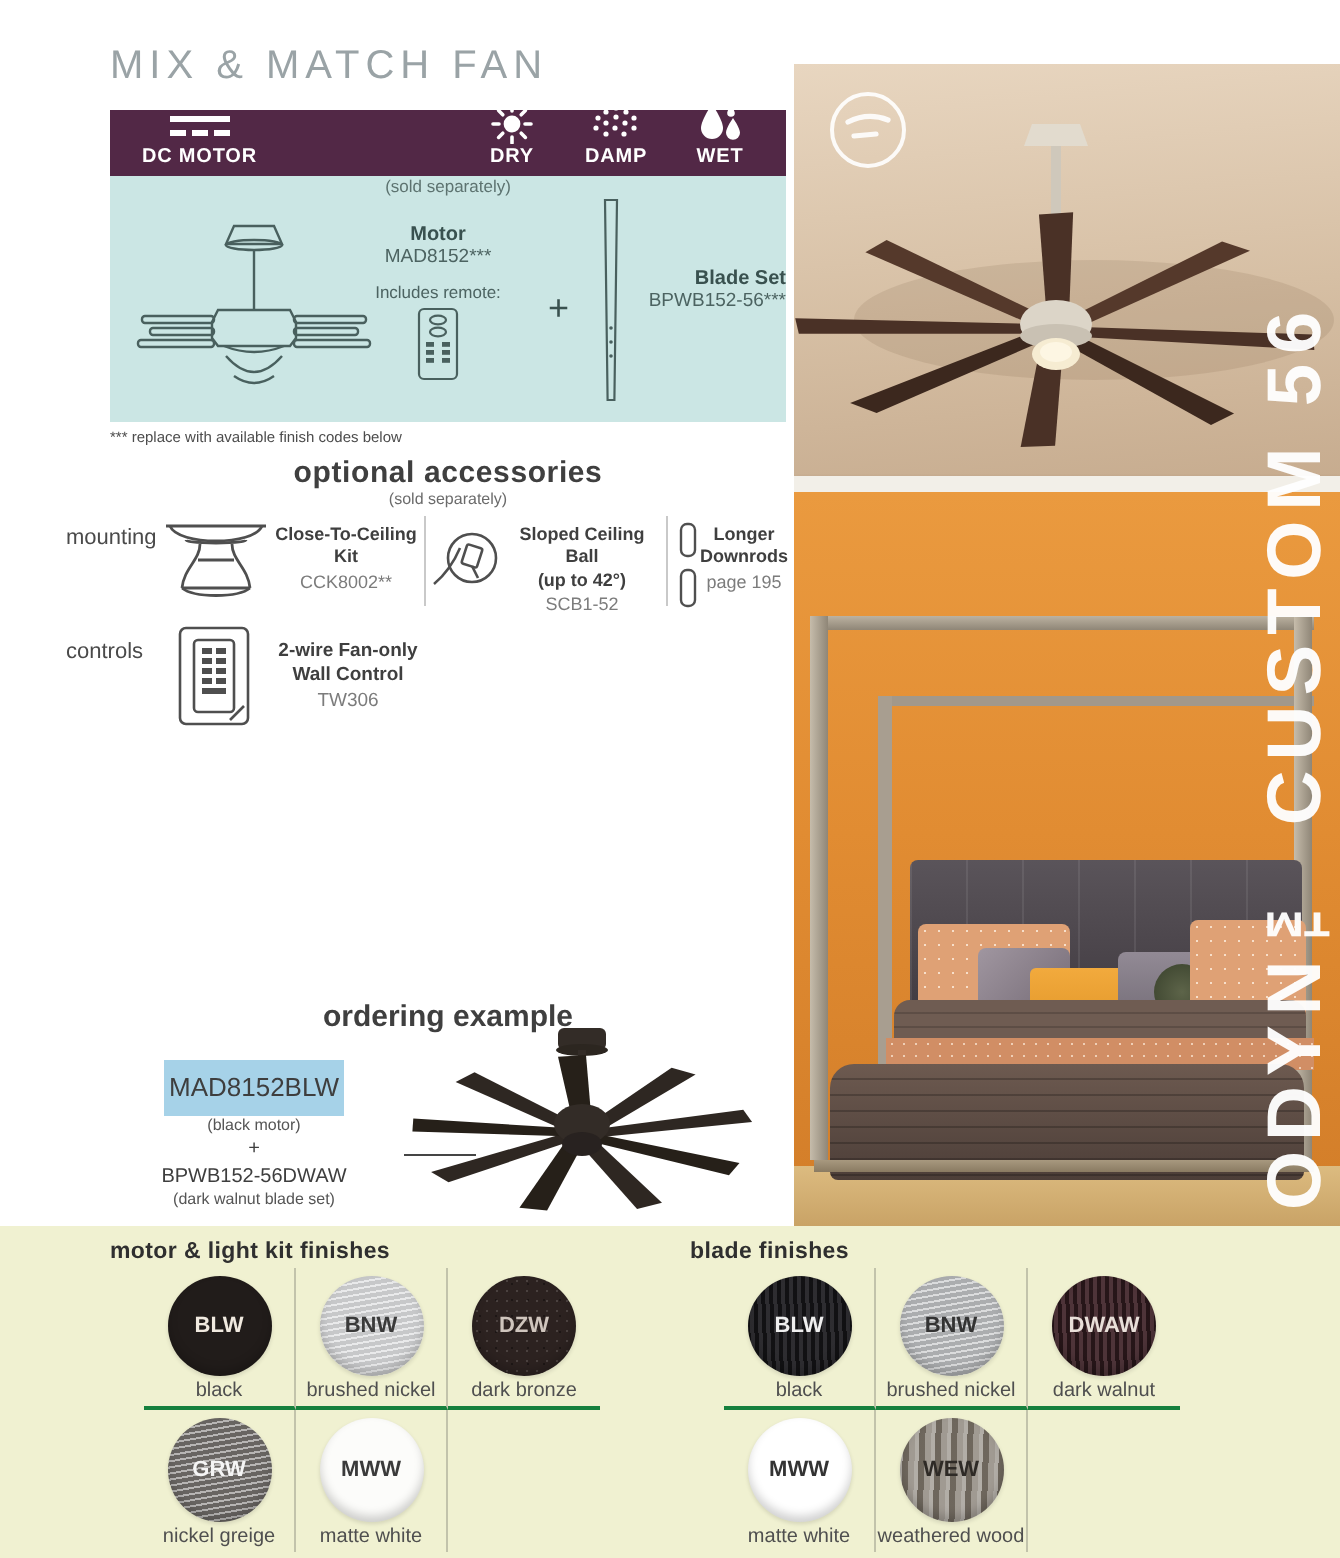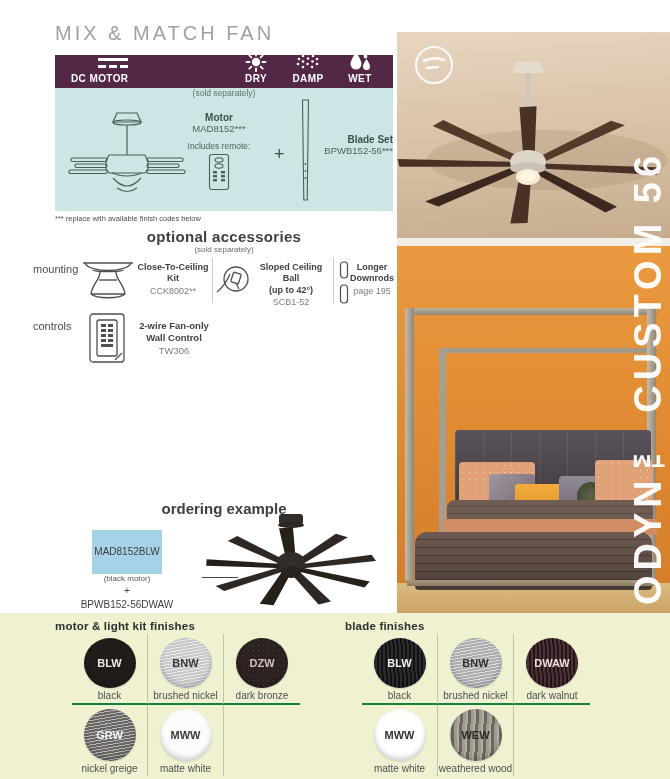--- a/index.html
+++ b/index.html
@@ -6,21 +6,21 @@
   *{box-sizing:border-box;font-family:"Liberation Sans",sans-serif;}
   .page{position:relative;width:670px;height:779px;background:#fff;overflow:hidden;}
   .abs{position:absolute;}
 
   
   .title{left:55px;top:22px;font-size:20px;letter-spacing:3px;color:#9aa3a6;font-weight:normal;white-space:nowrap;}
   .subtitle{left:247px;top:26px;font-size:8px;font-weight:bold;color:#522846;letter-spacing:.7px;line-height:1.3;}
 
   
   .bar{left:55px;top:55px;width:338px;height:33px;background:#522846;display:flex;justify-content:space-between;align-items:flex-end;padding:4px 10px 4px 16px;}
-  .dc{display:flex;flex-direction:column;align-items:flex-end;gap:3px;}
+  .dc{display:flex;flex-direction:column;align-items:center;gap:3px;}
   .bar-label{color:#fff;font-size:10px;font-weight:bold;letter-spacing:.4px;}
   .ratings{display:flex;gap:6px;}
   .rating{width:46px;display:flex;flex-direction:column;align-items:center;gap:1px;}
 
   
   .req{left:55px;top:88px;width:338px;height:123px;background:#cbe6e4;}
   .req h2{margin:3px 0 0;text-align:center;font-size:15px;color:#3c4a49;font-weight:bold;letter-spacing:.4px;}
   .req .sub{text-align:center;font-size:8.5px;color:#5d7370;}
   .req-motor{left:118px;top:24px;width:92px;text-align:center;}
   .lbl-b{font-size:10px;font-weight:bold;color:#39514f;}
@@ -34,21 +34,21 @@
   .opt-h{left:55px;top:228px;width:338px;text-align:center;font-size:15px;color:#3f3f3f;font-weight:bold;letter-spacing:.3px;}
   .opt-s{left:55px;top:245px;width:338px;text-align:center;font-size:8px;color:#6b6b6b;}
   .cat-label{font-size:11px;color:#4a4a4a;}
   .acc-name{font-size:9px;font-weight:bold;color:#3f3f3f;line-height:1.25;}
   .acc-code{font-size:9px;color:#7c7c7c;margin-top:1px;}
   .vdiv{width:1px;background:#c9c9c9;}
 
   
   .ord-h{left:55px;top:500px;width:338px;text-align:center;font-size:15px;color:#3f3f3f;font-weight:bold;}
   .ord-codes{left:57px;top:530px;width:140px;text-align:center;line-height:1.35;}
-  .hl{display:inline-block;background:#a6d2e8;color:#3e3e3e;font-size:10px;padding:15px 2px;}
+  .hl{display:inline-block;background:#a6d2e8;color:#3e3e3e;font-size:13px;padding:5px 2px;}
   .ord-note{font-size:8px;color:#555;}
   .ord-plus{font-size:10px;color:#3e3e3e;}
   .ord-code2{font-size:10px;color:#3e3e3e;}
   .ord-line{left:202px;top:577px;width:36px;height:1px;background:#454545;}
 
   
   .photo{left:397px;top:32px;width:273px;height:581px;overflow:hidden;background:#d9c3aa;}
   .ceiling{left:0;top:0;width:273px;height:212px;background:linear-gradient(175deg,#e8d6c0 0%,#d6bfa4 55%,#c6ab8e 100%);}
   .crown{left:0;top:206px;width:273px;height:9px;background:#f2efe8;box-shadow:0 1px 2px rgba(0,0,0,.18);}
   .wall{left:0;top:214px;width:273px;height:340px;background:linear-gradient(180deg,#ea9a3f 0%,#e18c32 50%,#d47f2a 100%);}

